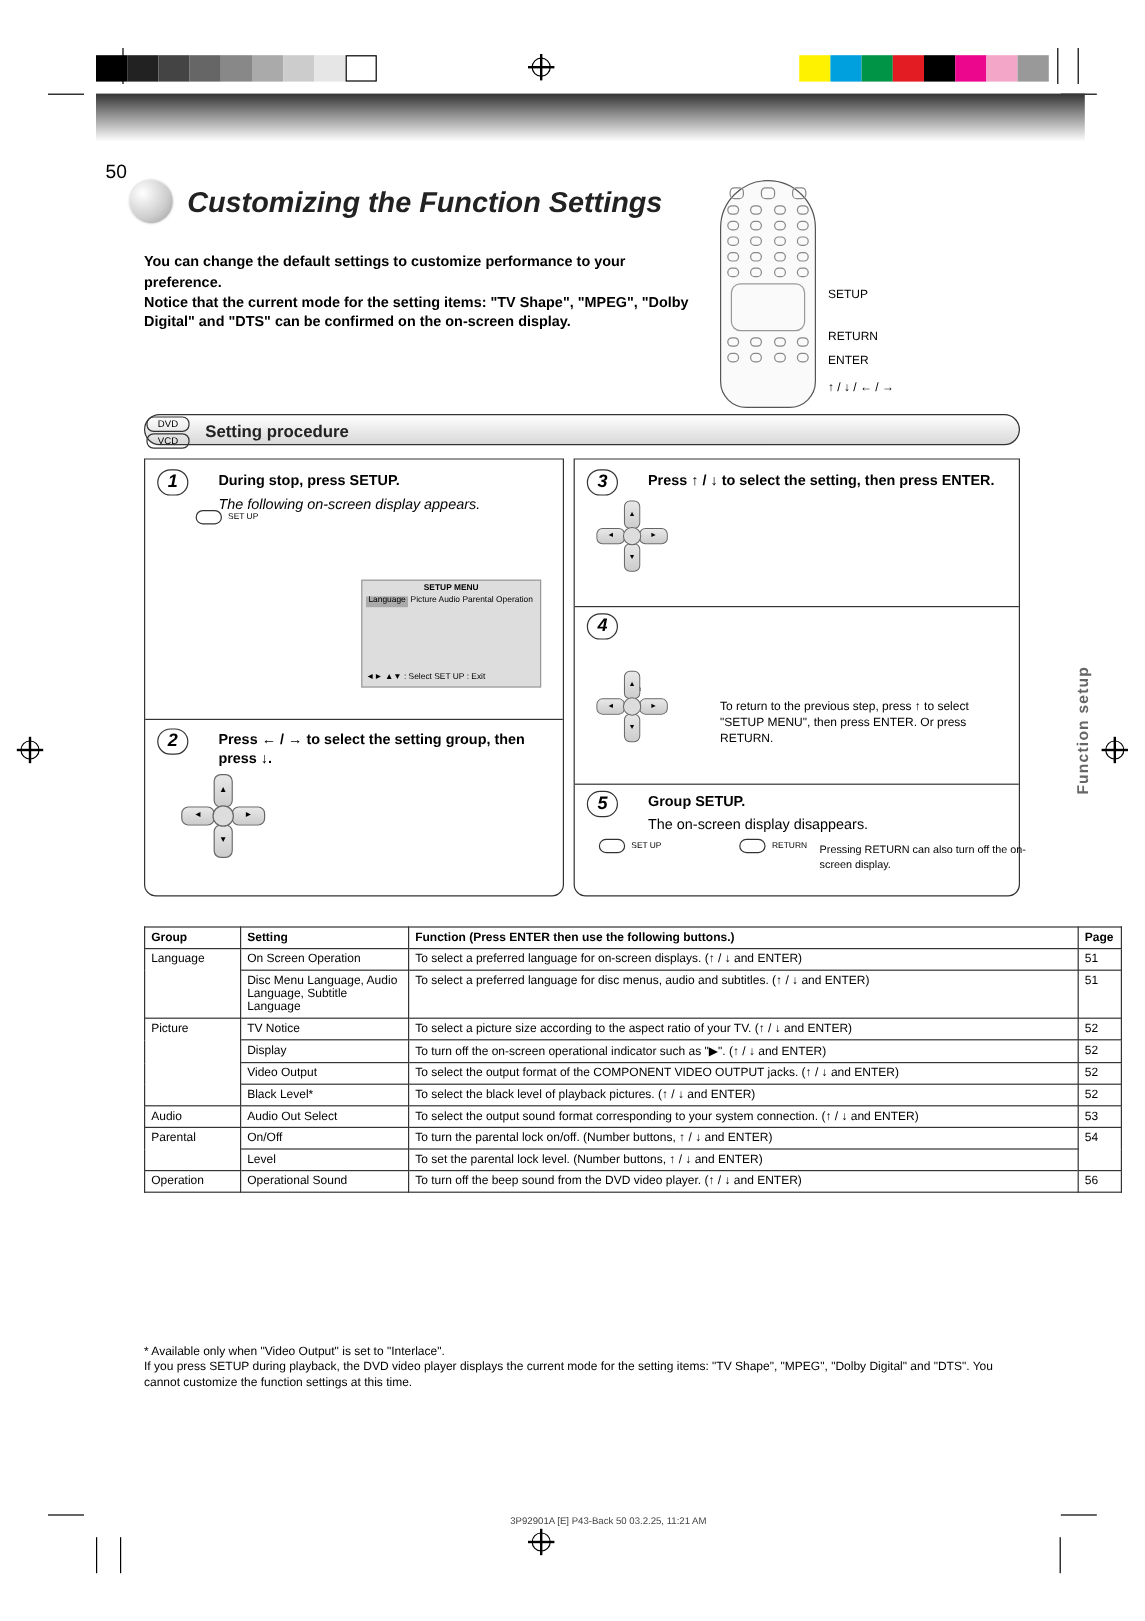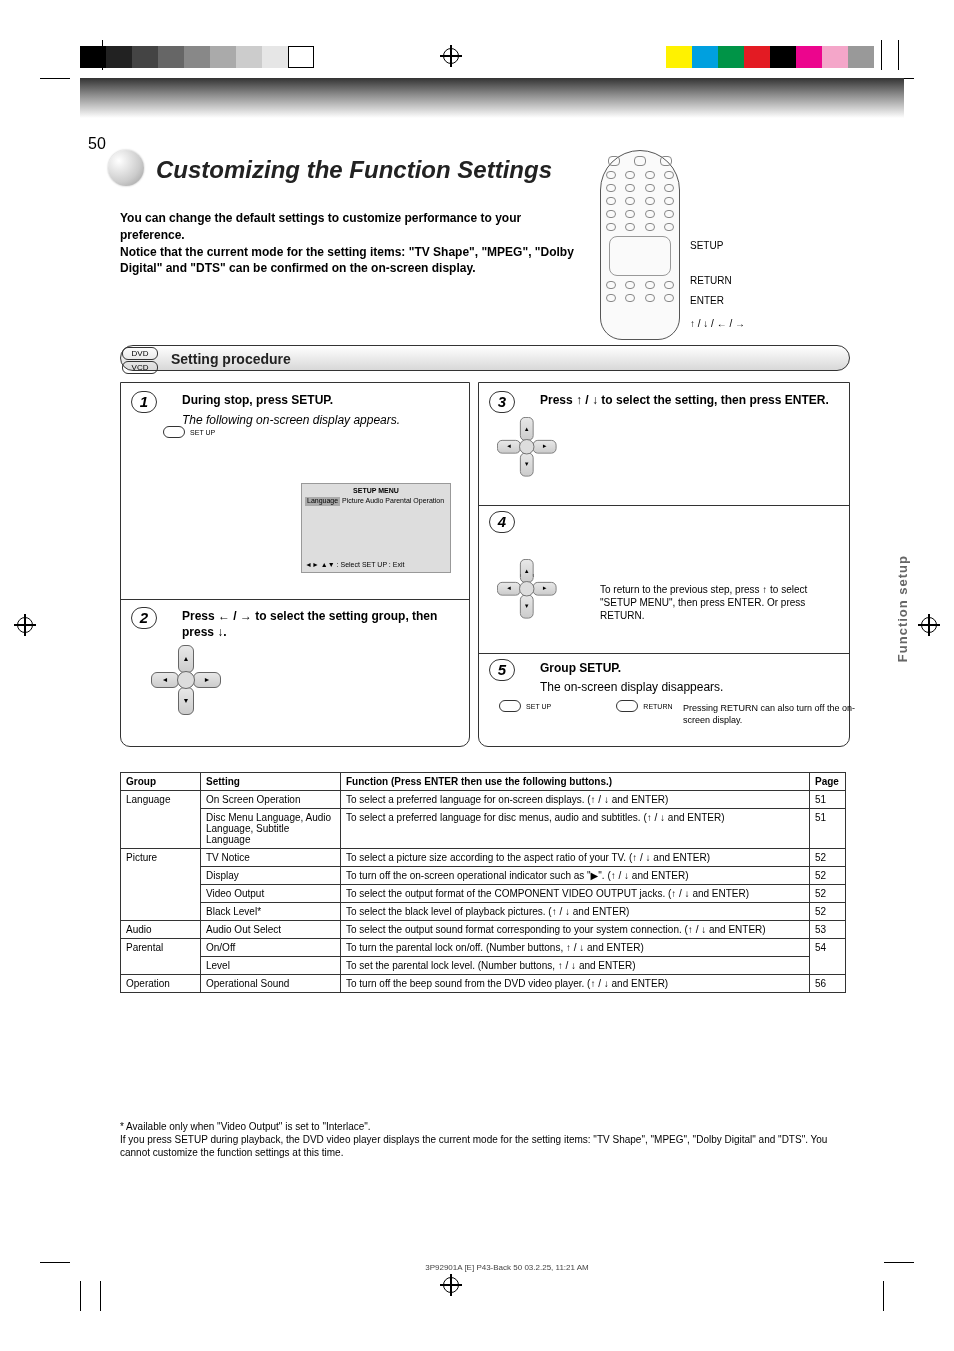--- a/index.html
+++ b/index.html
@@ -113,21 +113,21 @@
   .dpad .vert{width:16px;height:28px;line-height:26px;}
   .dpad .center{position:absolute;left:26px;top:26px;width:18px;height:18px;border:1px solid #666;border-radius:9px;background:#ddd;}
   .dpad .lbl{position:absolute;top:16px;left:27px;font-size:5px;}
 
   .btnshape{
     display:inline-block;width:22px;height:12px;border:1.5px solid #333;border-radius:6px;vertical-align:middle;margin:0 2px;
   }
 
   
   table.settings{
-    position:absolute; top:772px; left:120px; width:726px;
+    position:absolute; top:772px; left:120px; width:815px;
     border-collapse:collapse; font-size:10px;
   }
   table.settings th, table.settings td{
     border:1px solid #333; padding:3px 5px; vertical-align:top; text-align:left;
   }
   table.settings th{font-weight:bold;}
   .pw{text-align:center;white-space:nowrap;}
   .nowrap{white-space:nowrap}
 
   .sidecat{

